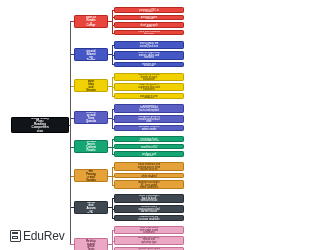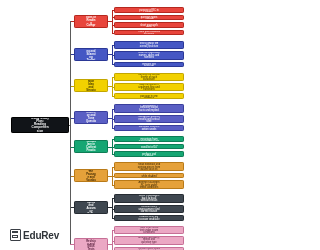--- a/index.html
+++ b/index.html
@@ -74,21 +74,21 @@
   #logo .mark:before{
     content:"";position:absolute;left:1px;top:1px;
     width:6px;height:2px;background:#3a3f45;
   }
   #logo .mark:after{
     content:"";position:absolute;left:1px;top:4.5px;
     width:6px;height:3.5px;
     border:1px solid #3a3f45;box-sizing:border-box;
   }
   #logo .wordmark{
-    font-size:10px;font-weight:bold;color:#2f3439;letter-spacing:-0.2px;
+    font-size:12px;font-weight:normal;color:#2f3439;letter-spacing:-0.2px;
   }
 </style>
 </head>
 <body>
 
 <div id="canvas">
     <div class="node root" style="left: 11px; top: 117px; width: 58px; height: 16px; background: rgb(17, 20, 24); color: rgb(255, 255, 255);">
       <span>8-Day Study Plan: Reading Comprehension</span>
     </div>
     <div class="hline" style="left: 69px; top: 125px; width: 1px; background: rgb(90, 90, 90);"></div>

